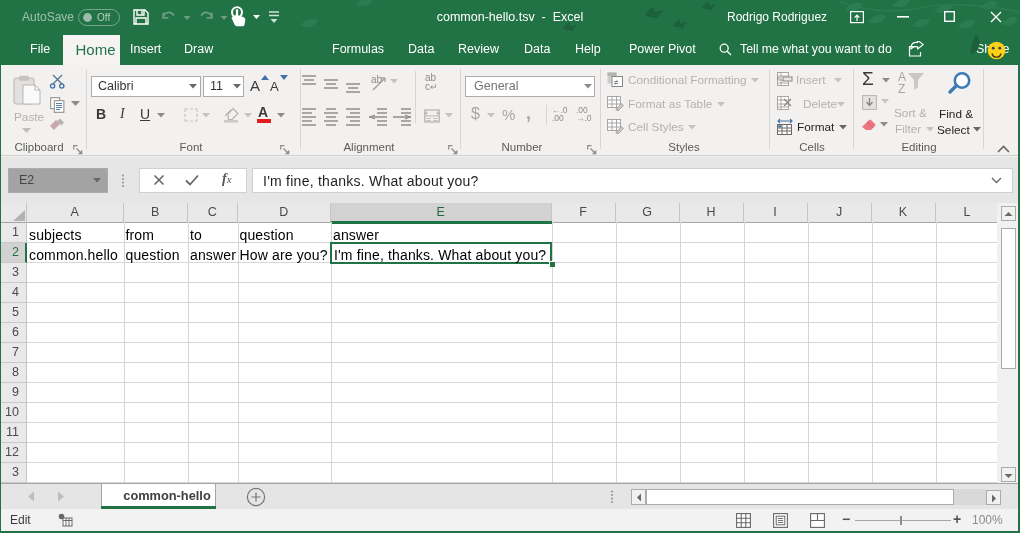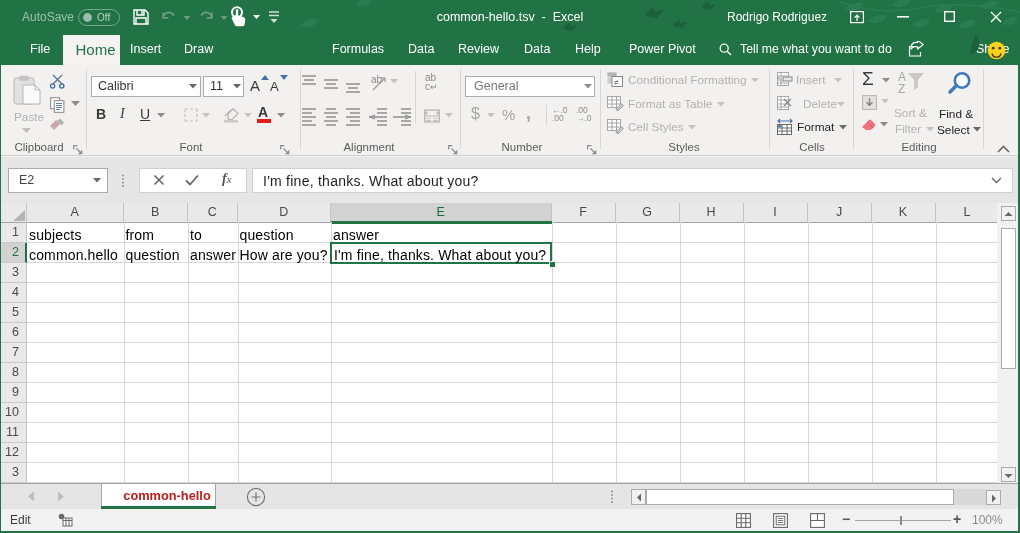--- a/index.html
+++ b/index.html
@@ -23,21 +23,21 @@
 
 #ribbon { position:absolute; left:1px; top:65px; width:1018px; height:91px; background:#f2f1f0; border-bottom:1px solid #d2d0ce; overflow:hidden; }
 .gsep { position:absolute; top:4px; height:80px; width:1px; background:#d8d6d4; }
 .glabel { position:absolute; top:76px; font-size:11.5px; color:#5c5b59; text-align:center; }
 .dlaunch { position:absolute; width:10px; height:10px; }
 .ricon-txt { position:absolute; font-size:11.8px; color:#b4b2b0; }
 .ricon-txt-en { position:absolute; font-size:11.8px; color:#252423; }
 
 
 #fbar { position:absolute; left:1px; top:157px; width:1018px; height:46px; background:#e6e6e6; }
-#namebox { position:absolute; left:7px; top:11px; width:100px; height:25px; background:#ffffff; border:1px solid #acacac; font-size:12.5px; color:#444; line-height:23px; padding-left:10px; }
+#namebox { position:absolute; left:7px; top:11px; width:100px; height:25px; background:#a3a3a3; border:1px solid #acacac; font-size:12.5px; color:#444; line-height:23px; padding-left:10px; }
 #fxbox { position:absolute; left:138px; top:11px; width:108px; height:25px; background:#fff; border:1px solid #d0d0d0; }
 #finput { position:absolute; left:251px; top:11px; width:761px; height:25px; background:#fff; border:1px solid #d0d0d0; font-size:14px; letter-spacing:0.25px; color:#1f1f1f; line-height:24px; padding-left:10px; }
 
 
 #grid { position:absolute; left:1px; top:203px; width:996px; height:280px; background:#fff; overflow:hidden; }
 .colhead { position:absolute; top:0; height:19.5px; background:#e9e9e9; border-right:1px solid #c5c5c5; border-bottom:1px solid #a6a6a6; color:#4a4a4a; font-size:12.5px; text-align:center; line-height:19px; }
 .rowhead { position:absolute; left:0; width:26px; background:#e9e9e9; border-right:1px solid #c5c5c5; border-bottom:1px solid #c9c9c9; color:#4a4a4a; font-size:12.5px; text-align:right; padding-right:7px; }
 .gv { position:absolute; top:19px; width:1px; height:261px; background:#d6d6d6; }
 .gh { position:absolute; left:26px; width:970px; height:1px; background:#d6d6d6; }
 .ctext { position:absolute; font-size:14px; letter-spacing:0.15px; color:#000; white-space:nowrap; line-height:20px; }
@@ -518,21 +518,21 @@
   </div>
   <div id="sheettabs">
     <svg class="abs" style="left:26px;top:7px;" width="8" height="11" viewBox="0 0 8 11">
         <path d="M7 0.5 L1 5.5 L7 10.5 z" fill="#c0bebc"></path>
       </svg>
     <svg class="abs" style="left:56px;top:7px;" width="8" height="11" viewBox="0 0 8 11">
         <path d="M1 0.5 L7 5.5 L1 10.5 z" fill="#c0bebc"></path>
       </svg>
     <div class="abs" style="left:100px;top:0;width:115px;height:25px;background:#fff;border-left:1px solid #a6a6a6;border-right:1px solid #a6a6a6;"></div>
     <div class="abs" style="left:100px;top:22px;width:115px;height:3px;background:#217346;"></div>
-    <div class="abs" style="left:100px;top:0;width:132px;height:22px;font-size:12.8px;font-weight:bold;color:#b91c1c;text-align:center;line-height:24px;">common-hello</div>
+    <div class="abs" style="left:100px;top:0;width:132px;height:22px;font-size:12.8px;font-weight:bold;color:#404040;text-align:center;line-height:24px;">common-hello</div>
     <svg class="abs" style="left:245px;top:3px;" width="20" height="20" viewBox="0 0 20 20">
       <circle cx="10" cy="10" r="8.6" fill="none" stroke="#767472" stroke-width="1.2"></circle>
       <path d="M10 5.5 v9 M5.5 10 h9" stroke="#767472" stroke-width="1.2"></path>
     </svg>
     <svg class="abs" style="left:609px;top:6px;" width="4" height="14" viewBox="0 0 4 14">
       <circle cx="2" cy="1.5" r="1.1" fill="#9a9896"></circle>
         <circle cx="2" cy="5" r="1.1" fill="#9a9896"></circle>
       <circle cx="2" cy="8.5" r="1.1" fill="#9a9896"></circle>
         <circle cx="2" cy="12" r="1.1" fill="#9a9896"></circle>
     </svg>

